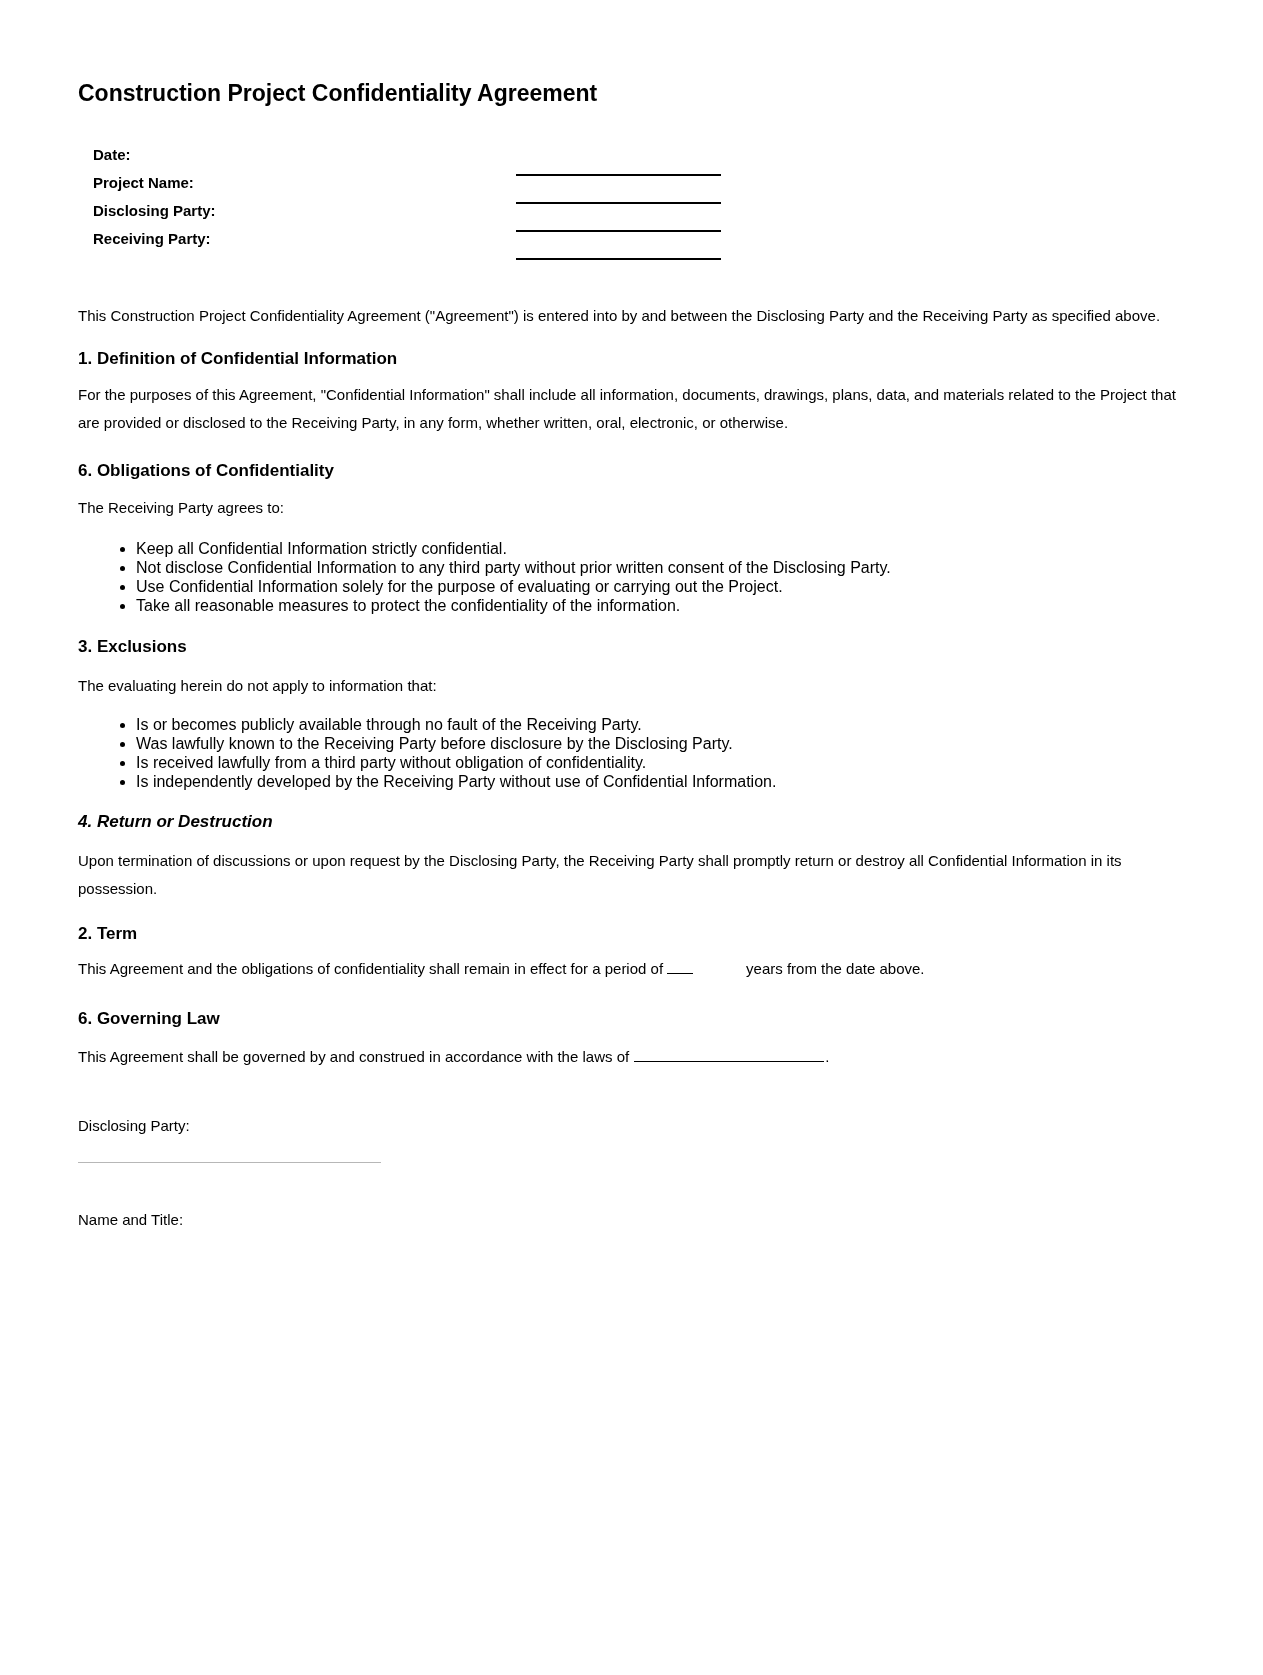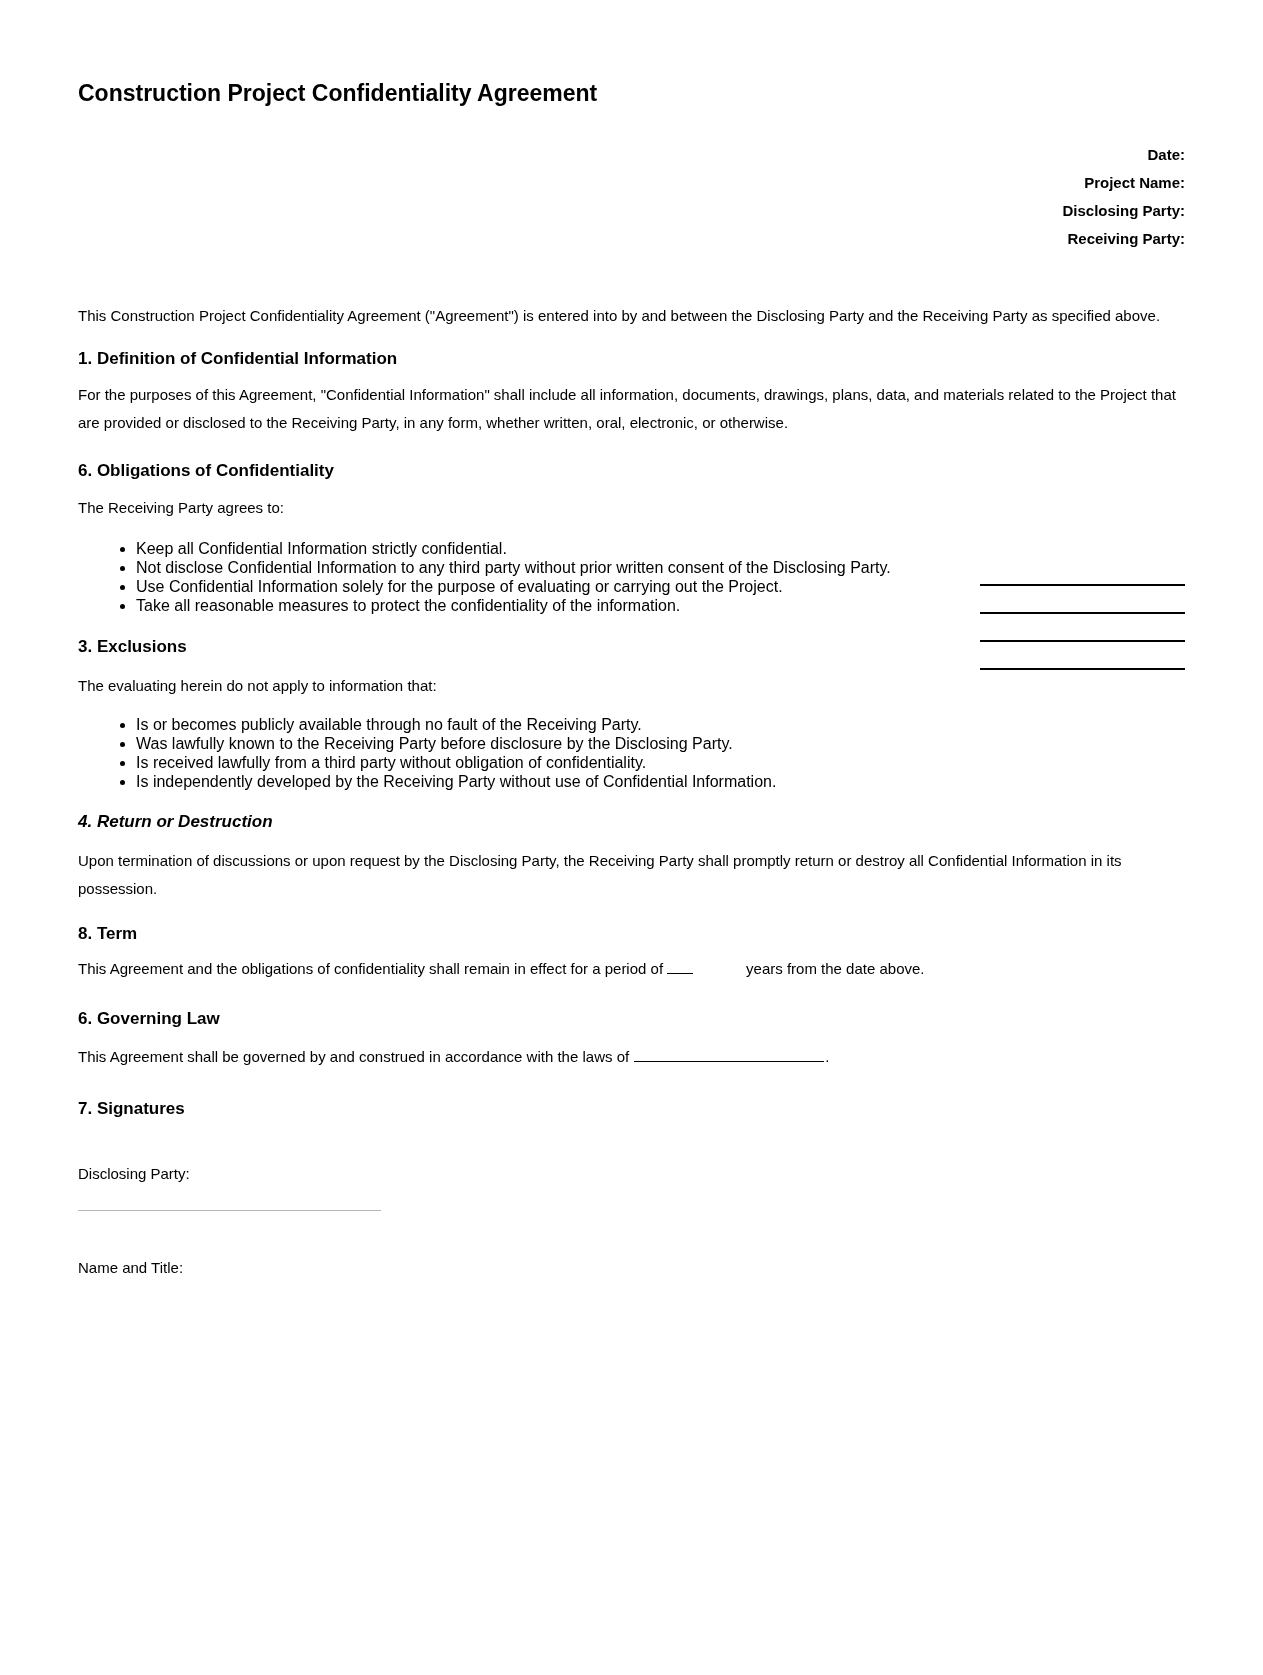--- a/index.html
+++ b/index.html
@@ -24,23 +24,21 @@
     line-height: 23px;
     font-weight: bold;
     text-align: left;
   }
   
   .fields {
     margin-top: 41px;
   }
   .field-row {
     display: flex;
-    align-items: flex-end;
     height: 28px;
-    flex-direction: column;
   }
   .field-label {
     flex: 0 0 438px;
     padding-left: 15px;
     box-sizing: border-box;
     font-size: 15px;
     font-weight: bold;
     line-height: 17px;
     padding-bottom: 1px;
   }
@@ -151,24 +149,23 @@
   <ul class="ul-s3">
     <li>Is or becomes publicly available through no fault of the Receiving Party.</li>
     <li>Was lawfully known to the Receiving Party before disclosure by the Disclosing Party.</li>
     <li>Is received lawfully from a third party without obligation of confidentiality.</li>
     <li>Is independently developed by the Receiving Party without use of Confidential Information.</li>
   </ul>
 
   <h3 class="h-s4">4. Return or Destruction</h3>
   <p class="p-s4">Upon termination of discussions or upon request by the Disclosing Party, the Receiving Party shall promptly return or destroy all Confidential Information in its possession.</p>
 
-  <h3 class="h-s5">8. Term</h3>
+  <h3 class="h-s5">2. Term</h3>
   <p class="p-s5"><span>This Agreement and the obligations of confidentiality shall remain in effect for a period of</span><span class="blank term-blank"></span><span>years from the date above.</span></p>
 
   <h3 class="h-s6">6. Governing Law</h3>
   <p class="p-s6"><span>This Agreement shall be governed by and construed in accordance with the laws of</span><span class="blank law-blank"></span><span>.</span></p>
 
-  <h3 class="h-s7">7. Signatures</h3>
   <p class="p-disclosing">Disclosing Party:</p>
   <div class="sig-line"></div>
   <p class="p-nametitle">Name and Title:</p>
 
 </div>
 
 </body></html>

